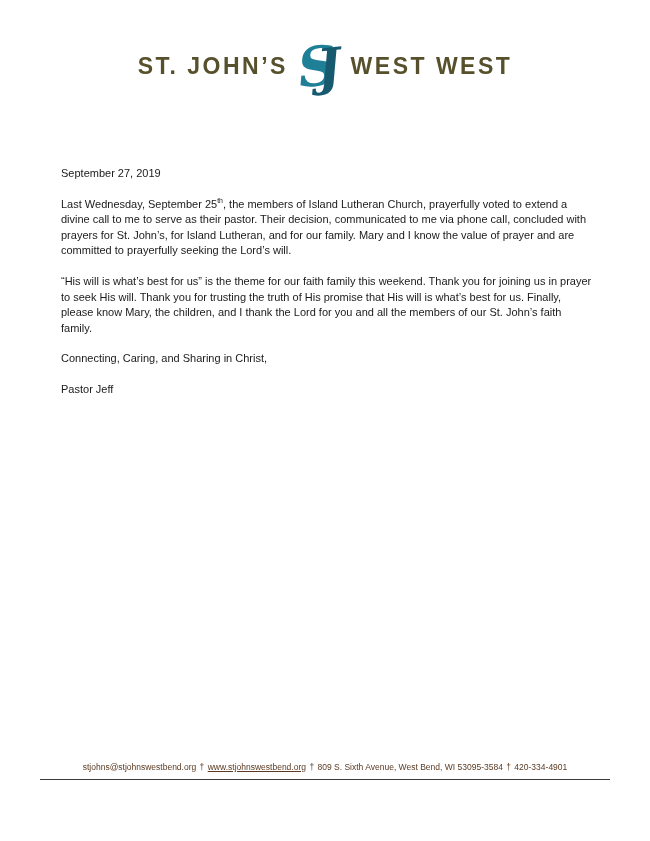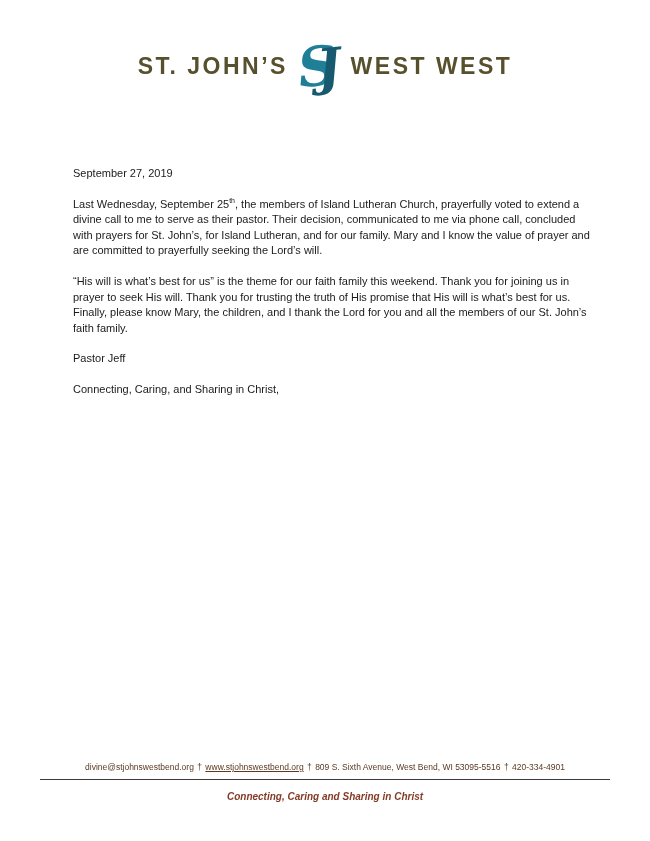--- a/index.html
+++ b/index.html
@@ -57,21 +57,21 @@
   
   .letter {
     position: absolute;
     top: 166px;
     left: 57px;
     width: 535px;
     font-size: 11px;
     line-height: 1.42;
     color: #1a1a1a;
   }
-  .letter p { margin: 0 0 15px 16px; }
+  .letter p { margin: 0 0 15px 4px; }
   .letter sup {
     font-size: 7px;
     line-height: 0;
     vertical-align: super;
   }
 
   
   .footer-contact {
     position: absolute;
     top: 762px;
@@ -120,31 +120,30 @@
   <div class="letterhead">
     <span class="brand-text">ST. JOHN’S</span>
     <span class="monogram"><span class="mono-s">S</span><span class="mono-j">J</span></span>
     <span class="brand-text">WEST WEST</span>
   </div>
 
   <div class="letter">
     <p>September 27, 2019</p>
     <p><span>Last Wednesday, September 25</span><sup>th</sup><span>, the members of Island Lutheran Church, prayerfully voted to extend a divine call to me to serve as their pastor. Their decision, communicated to me via phone call, concluded with prayers for St. John’s, for Island Lutheran, and for our family.  Mary and I know the value of prayer and are committed to prayerfully seeking the Lord’s will.</span></p>
     <p>“His will is what’s best for us” is the theme for our faith family this weekend. Thank you for joining us in prayer to seek His will. Thank you for trusting the truth of His promise that His will is what’s best for us. Finally, please know Mary, the children, and I thank the Lord for you and all the members of our St. John’s faith family.</p>
+    <p>Connecting, Caring, and Sharing in Christ,</p>
     <p>Pastor Jeff</p>
-    <p>Connecting, Caring, and Sharing in Christ,</p>
   </div>
 
   <div class="footer-contact">
-    <span>divine@stjohnswestbend.org</span>
+    <span>stjohns@stjohnswestbend.org</span>
     <span class="dagger">†</span>
     <a class="footer-link">www.stjohnswestbend.org</a>
     <span class="dagger">†</span>
-    <span>809 S. Sixth Avenue, West Bend, WI 53095-5516</span>
+    <span>809 S. Sixth Avenue, West Bend, WI 53095-3584</span>
     <span class="dagger">†</span>
     <span>420-334-4901</span>
   </div>
 
   <div class="footer-rule"></div>
 
-  <div class="footer-tagline">Connecting, Caring and Sharing in Christ</div>
 
 </div>
 
 </body></html>

